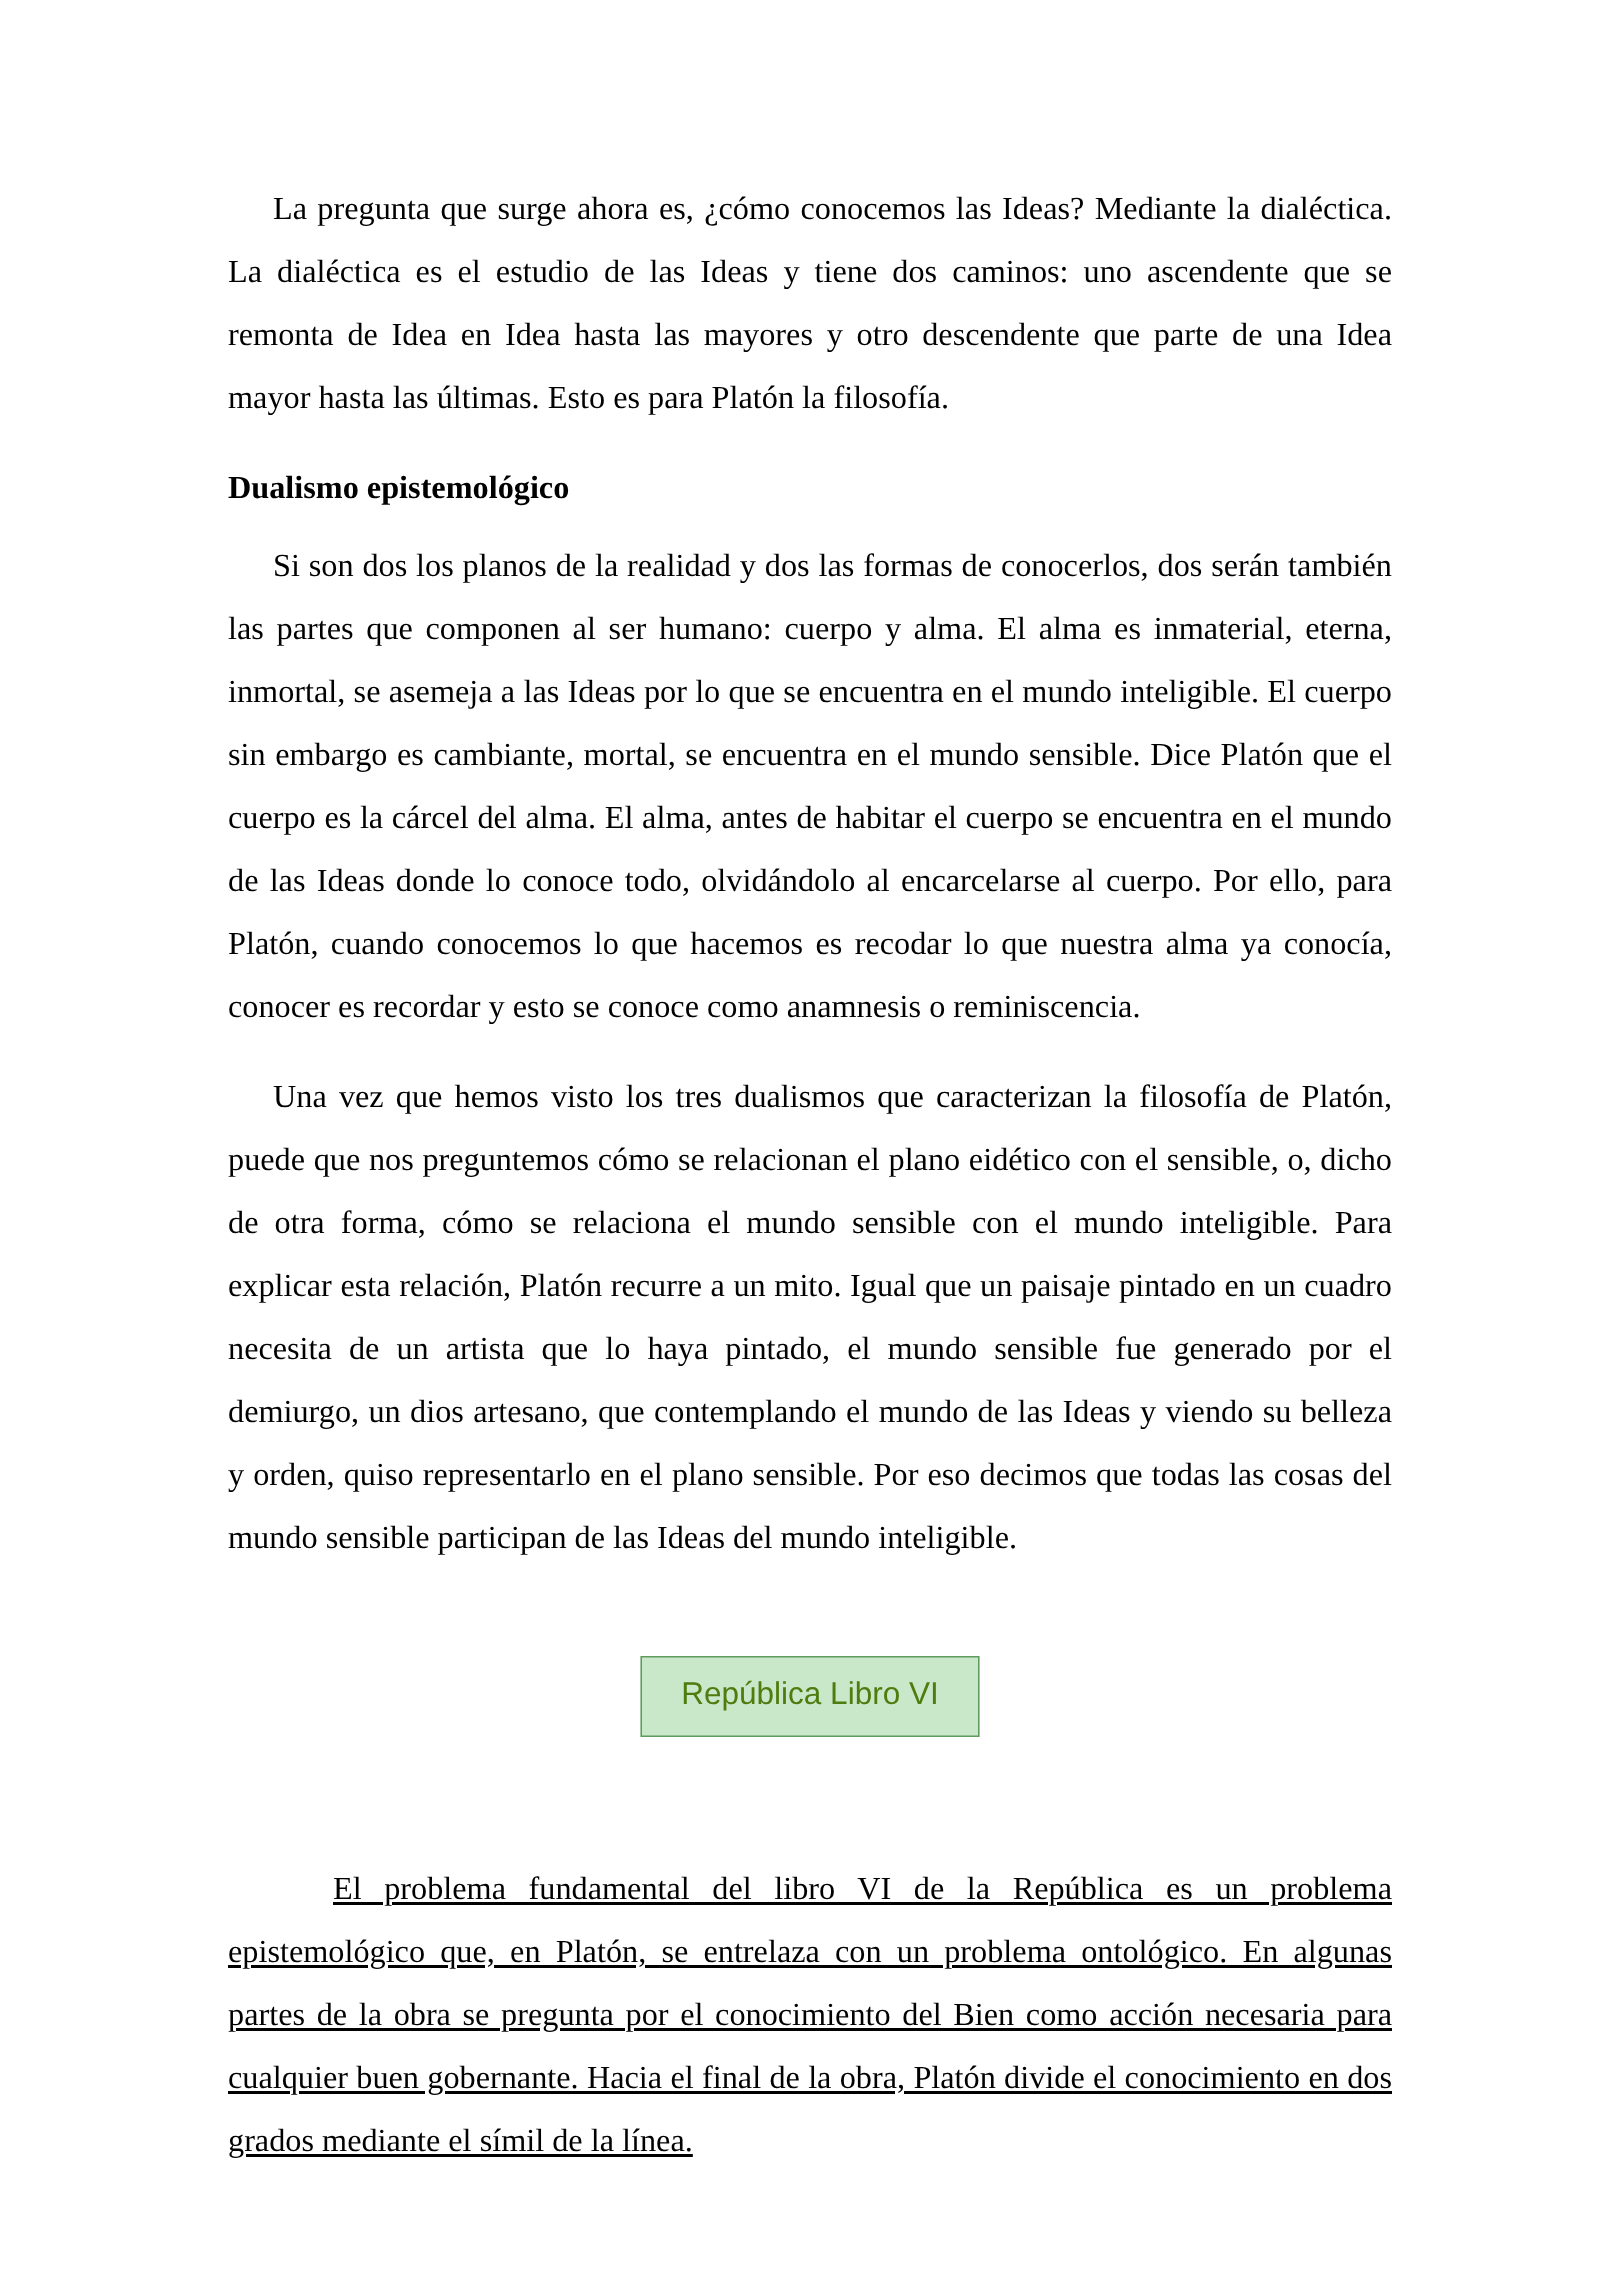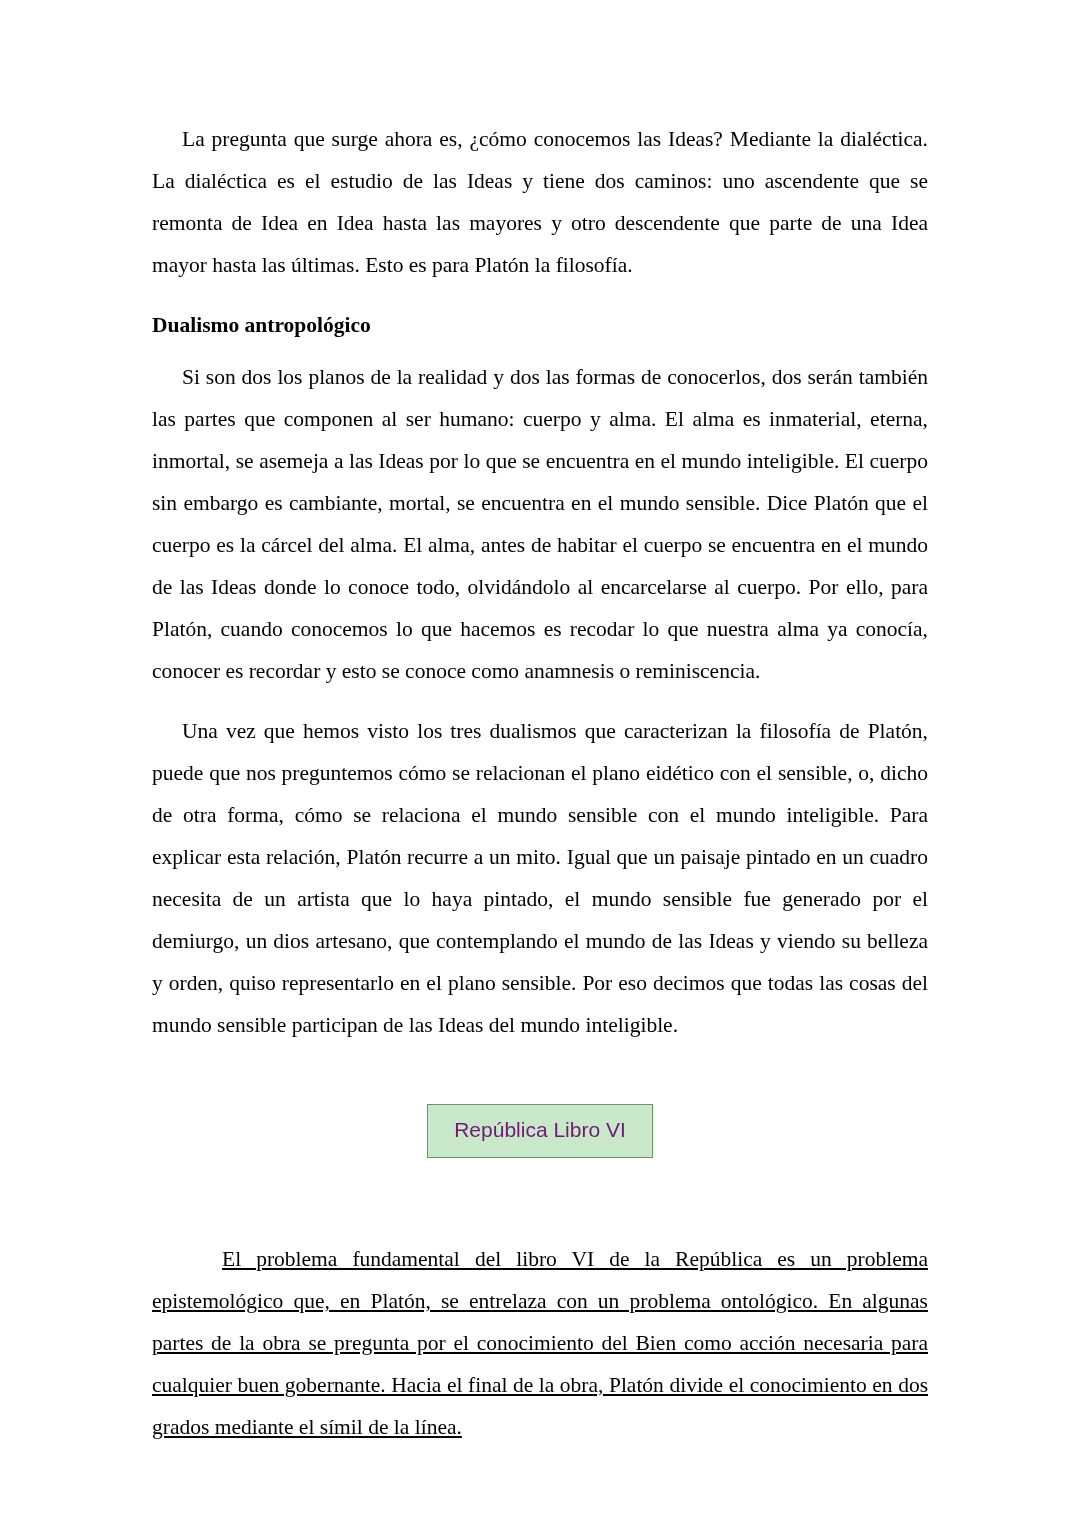--- a/index.html
+++ b/index.html
@@ -50,36 +50,36 @@
     margin-top: 58px;
     margin-bottom: 58px;
   }
   .callout {
     background: #c9e7c9;
     border: 1px solid #5f9b5f;
     padding: 12px 26px 14px 26px;
     font-family: "Liberation Sans", "DejaVu Sans", sans-serif;
     font-size: 21px;
     line-height: 26px;
-    color: #701a75;
+    color: #4d7c0f;
     text-align: center;
     min-width: 150px;
   }
   .spacer-before-last {
     height: 22px;
   }
 </style>
 </head>
 <body>
 
 <div class="page">
 
   <p class="para indent-sm gap-after-para">La pregunta que surge ahora es, ¿cómo conocemos las Ideas? Mediante la dialéctica. La dialéctica es el estudio de las Ideas y tiene dos caminos: uno ascendente que se remonta de Idea en Idea hasta las mayores y otro descendente que parte de una Idea mayor hasta las últimas. Esto es para Platón la filosofía.</p>
 
-  <h2 class="heading">Dualismo antropológico</h2>
+  <h2 class="heading">Dualismo epistemológico</h2>
 
   <p class="para indent-sm gap-after-para">Si son dos los planos de la realidad y dos las formas de conocerlos, dos serán también las partes que componen al ser humano: cuerpo y alma. El alma es inmaterial, eterna, inmortal, se asemeja a las Ideas por lo que se encuentra en el mundo inteligible. El cuerpo sin embargo es cambiante, mortal, se encuentra en el mundo sensible. Dice Platón que el cuerpo es la cárcel del alma. El alma, antes de habitar el cuerpo se encuentra en el mundo de las Ideas donde lo conoce todo, olvidándolo al encarcelarse al cuerpo. Por ello, para Platón, cuando conocemos lo que hacemos es recodar lo que nuestra alma ya conocía, conocer es recordar y esto se conoce como anamnesis o reminiscencia.</p>
 
   <p class="para indent-sm">Una vez que hemos visto los tres dualismos que caracterizan la filosofía de Platón, puede que nos preguntemos cómo se relacionan el plano eidético con el sensible, o, dicho de otra forma, cómo se relaciona el mundo sensible con el mundo inteligible. Para explicar esta relación, Platón recurre a un mito. Igual que un paisaje pintado en un cuadro necesita de un artista que lo haya pintado, el mundo sensible fue generado por el demiurgo, un dios artesano, que contemplando el mundo de las Ideas y viendo su belleza y orden, quiso representarlo en el plano sensible. Por eso decimos que todas las cosas del mundo sensible participan de las Ideas del mundo inteligible.</p>
 
   <div class="callout-wrap">
     <div class="callout">República Libro VI</div>
   </div>
 
   <div class="spacer-before-last"></div>

